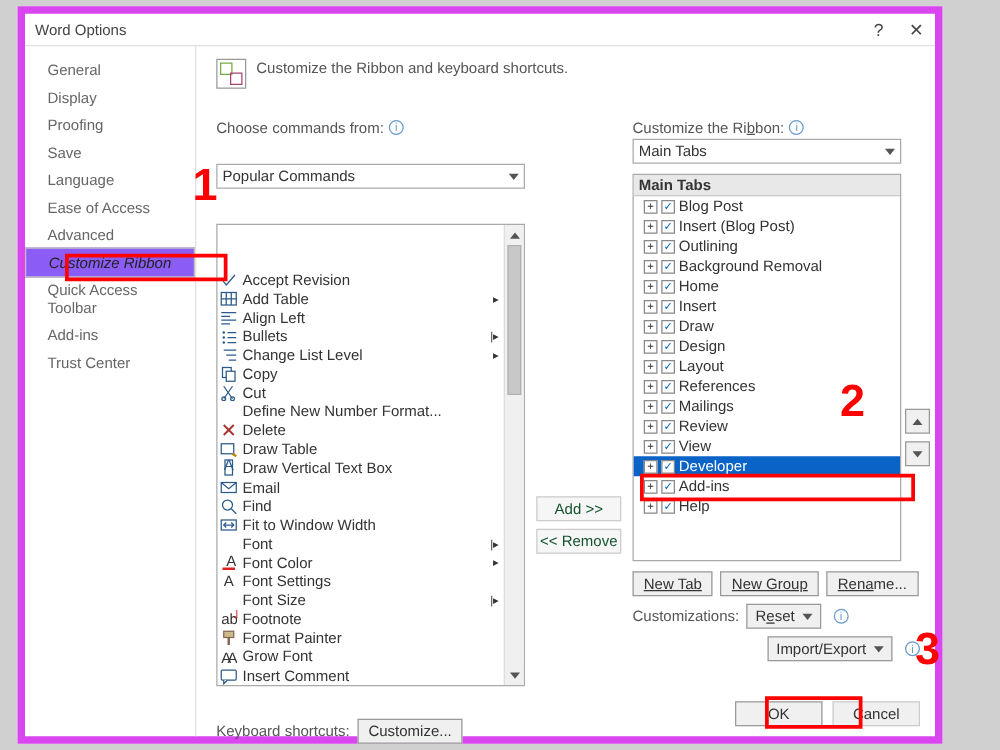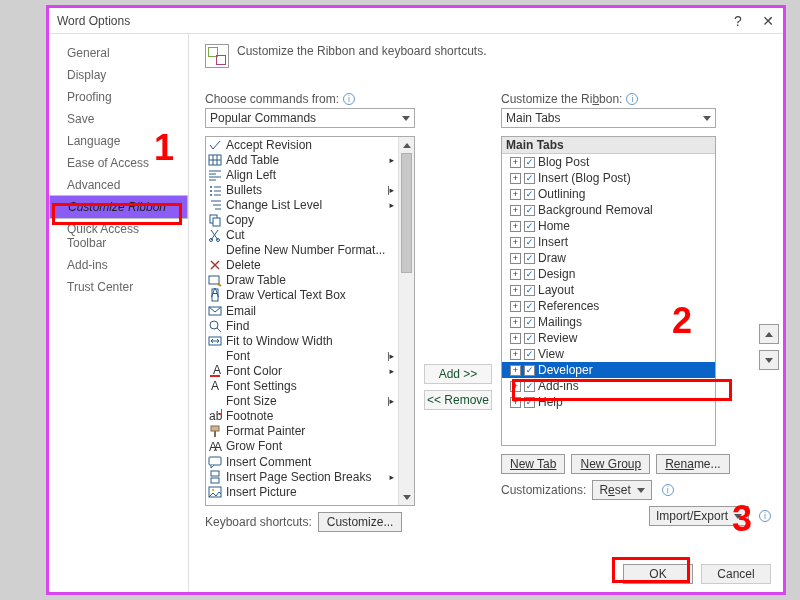--- a/index.html
+++ b/index.html
@@ -1,44 +1,44 @@
 <!DOCTYPE html>
 <html><head>
 <meta charset="utf-8">
 <style>
 * { margin: 0; padding: 0; box-sizing: border-box; font-family: "Segoe UI", Tahoma, sans-serif; font-size: 12px; }
 body { background: #d0d0d0; width: 800px; height: 600px; overflow: hidden; position: relative; }
-.dialog { position: absolute; left: 46px; top: 5px; width: 740px; height: 590px; background: #fff; border: 3px solid #d946ef; }
+.dialog { position: absolute; left: 14px; top: 5px; width: 740px; height: 590px; background: #fff; border: 6px solid #d946ef; }
 .titlebar { height: 26px; display: flex; align-items: center; border-bottom: 1px solid #e0e0e0; }
 .titlebar .title { padding-left: 8px; color: #444; flex: 1; }
 .titlebar .help { width: 30px; text-align: center; color: #444; font-size: 14px; }
 .titlebar .close { width: 30px; text-align: center; color: #444; font-size: 14px; }
 .body { display: flex; height: calc(100% - 26px); }
 .sidebar { width: 140px; border-right: 1px solid #e0e0e0; padding-top: 8px; }
 .sidebar .item { padding: 4px 8px 4px 18px; color: #666; cursor: default; }
 .sidebar .item.active { background: #8b5cf6; color: #222; border: 1px solid #c0c0c0; margin: -1px 0; font-style: italic; }
 .main { flex: 1; padding: 10px 12px 8px 16px; position: relative; }
 .header-row { display: flex; gap: 8px; margin-bottom: 24px; }
 .header-icon { width: 24px; height: 24px; border: 1px solid #999; display: inline-block; position: relative; }
 .header-icon::before { content: ""; position: absolute; left: 2px; top: 2px; width: 8px; height: 8px; border: 1px solid #7a4; }
 .header-icon::after { content: ""; position: absolute; right: 2px; bottom: 2px; width: 8px; height: 8px; border: 1px solid #a47; }
 .header-text { color: #555; }
 .columns { display: flex; gap: 8px; }
 .col { display: flex; flex-direction: column; }
-.col.left { width: 210px; }
+.col.left { width: 247px; gap: 20px; }
 .col.mid { width: 70px; align-items: center; justify-content: center; gap: 6px; padding-top: 150px; }
 .col.right { flex: 1; }
 .label-row { display: flex; align-items: center; color: #555; margin-bottom: 2px; }
 .label-row .u { text-decoration: underline; }
 .info-icon { width: 12px; height: 12px; border: 1px solid #69c; border-radius: 50%; display: inline-flex; align-items: center; justify-content: center; color: #69c; font-size: 9px; margin-left: 4px; }
 .dropdown { height: 20px; border: 1px solid #aaa; background: #fff; display: flex; align-items: center; padding: 0 4px; margin-bottom: 8px; position: relative; }
 .dropdown .dd-text { flex: 1; color: #333; }
 .dropdown .dd-arrow { width: 0; height: 0; border-left: 4px solid transparent; border-right: 4px solid transparent; border-top: 5px solid #555; }
 .listbox { border: 1px solid #aaa; background: #fff; height: 370px; overflow: hidden; position: relative; display: flex; }
-.listbox .lb-inner { flex: 1; overflow: hidden; }
+.listbox .lb-inner { flex: 1; overflow: hidden; margin-top: 36px; }
 .listbox .lb-row { display: flex; align-items: center; height: 15.1px; padding-left: 2px; gap: 4px; color: #333; }
 .listbox .lb-row .cmd-icon { width: 14px; height: 14px; display: inline-flex; align-items: center; justify-content: center; font-size: 10px; color: #334f6e; }
 .listbox .lb-row .cmd-icon svg { display: block; }
 .listbox .lb-row .arrow-r { margin-left: auto; margin-right: 4px; font-size: 9px; color: #333; }
 .listbox .scrollbar { width: 16px; background: #f0f0f0; border-left: 1px solid #ddd; display: flex; flex-direction: column; }
 .listbox .scrollbar .sb-btn { height: 16px; display: flex; align-items: center; justify-content: center; }
 .listbox .scrollbar .sb-btn .tri-up { width: 0; height: 0; border-left: 4px solid transparent; border-right: 4px solid transparent; border-bottom: 5px solid #555; }
 .listbox .scrollbar .sb-btn .tri-dn { width: 0; height: 0; border-left: 4px solid transparent; border-right: 4px solid transparent; border-top: 5px solid #555; }
 .listbox .scrollbar .sb-track { flex: 1; background: #f0f0f0; position: relative; }
 .listbox .scrollbar .sb-thumb { position: absolute; left: 2px; right: 2px; top: 0; height: 120px; background: #c8c8c8; border: 1px solid #b0b0b0; }

